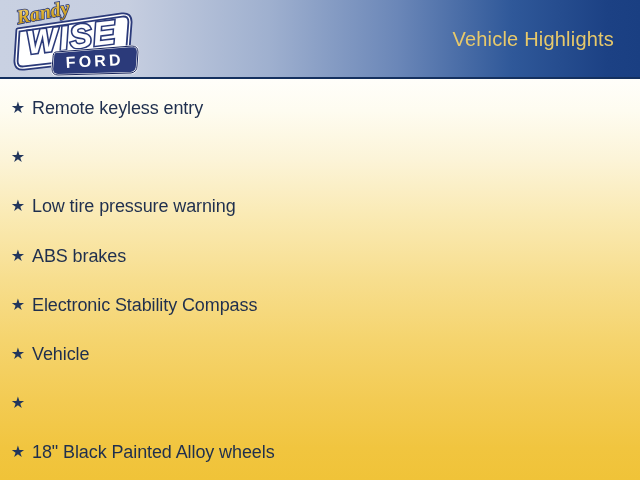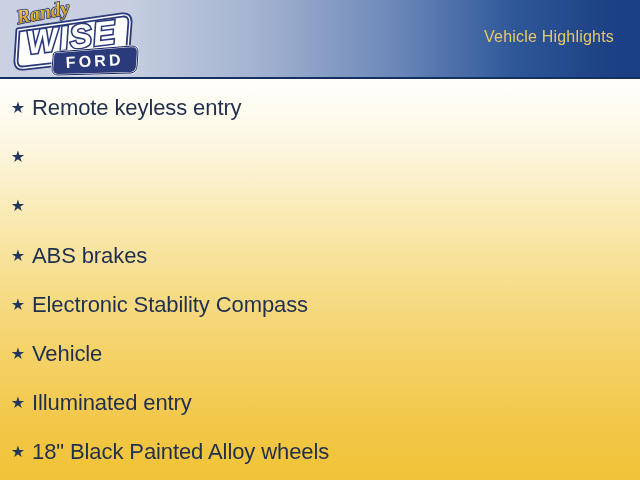--- a/index.html
+++ b/index.html
@@ -38,21 +38,21 @@
                 #2f5899 80%,
                 #1c4184 95%,
                 #1a3f82 100%);
     border-bottom: 2px solid #14305f;
   }
 
   .header-title {
     position: absolute;
     right: 26px;
     top: 28px;
-    font-size: 16px;
+    font-size: 20px;
     letter-spacing: 0.2px;
     color: #e8c96a;
     white-space: nowrap;
   }
 
   
   .logo {
     position: absolute;
     left: 4px;
     top: 0px;
@@ -102,21 +102,21 @@
     width: 20px;
     flex: 0 0 20px;
     text-align: center;
     font-size: 16px;
     line-height: 1;
     color: #22365c;
     margin-right: 4px;
   }
 
   .highlight-label {
-    font-size: 22px;
+    font-size: 18px;
     line-height: 26px;
     color: #1f2f4e;
     letter-spacing: -0.1px;
   }
 </style>
 </head>
 <body>
 
 <div class="slide">
 
@@ -157,36 +157,36 @@
     <ul class="highlights-list" id="highlights-list">
         <li class="highlight-item" style="top: 16px;">
           <span class="star-icon">★</span>
           <span class="highlight-label">Remote keyless entry</span>
         </li>
         <li class="highlight-item" style="top: 65.2px;">
           <span class="star-icon">★</span>
         </li>
         <li class="highlight-item" style="top: 114.4px;">
           <span class="star-icon">★</span>
+          <span class="highlight-label">Low tire pressure warning</span>
         </li>
         <li class="highlight-item" style="top: 163.6px;">
           <span class="star-icon">★</span>
           <span class="highlight-label">ABS brakes</span>
         </li>
         <li class="highlight-item" style="top: 212.8px;">
           <span class="star-icon">★</span>
           <span class="highlight-label">Electronic Stability Compass</span>
         </li>
         <li class="highlight-item" style="top: 262px;">
           <span class="star-icon">★</span>
           <span class="highlight-label">Vehicle</span>
         </li>
         <li class="highlight-item" style="top: 311.2px;">
           <span class="star-icon">★</span>
-          <span class="highlight-label">Illuminated entry</span>
         </li>
         <li class="highlight-item" style="top: 360.4px;">
           <span class="star-icon">★</span>
           <span class="highlight-label">18" Black Painted Alloy wheels</span>
         </li>
       </ul>
   </div>
 
 </div>
 

